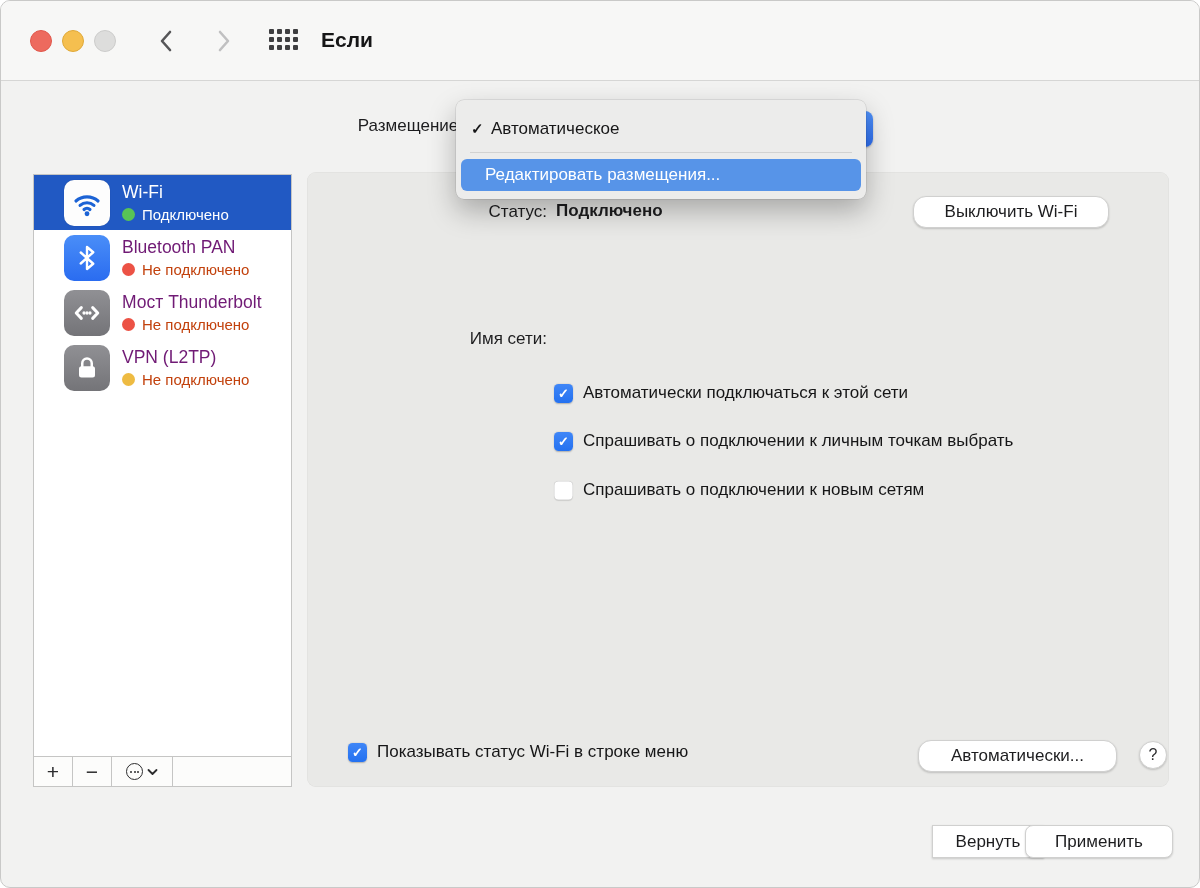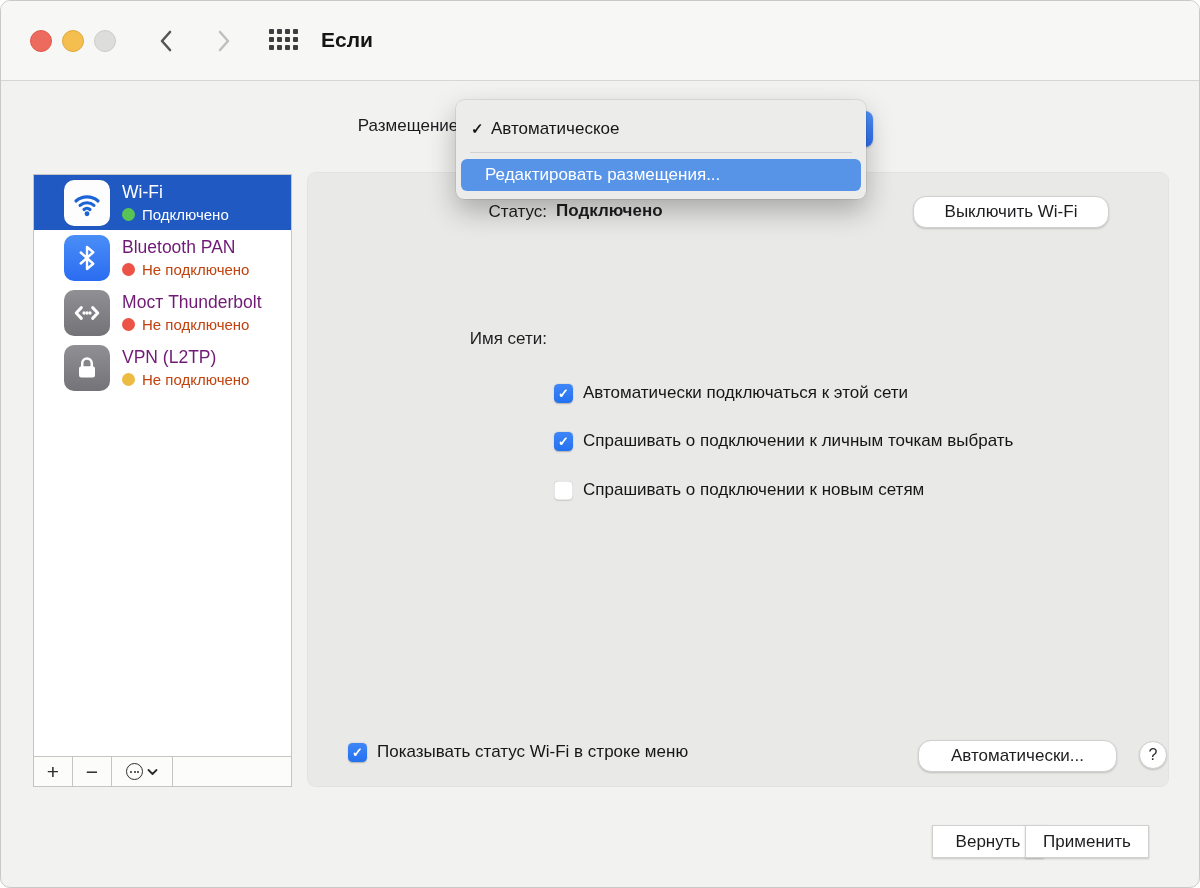--- a/index.html
+++ b/index.html
@@ -128,21 +128,21 @@
   .menubar-row { top:570px; left:41px !important; }
   .advanced-btn { position:absolute; left:611px; top:568px; width:199px; height:32px; }
   .help-btn {
     position:absolute; left:832px; top:569px; width:28px; height:28px; border-radius:50%;
     background:#ffffff; border:0.5px solid #d0d0cf; box-shadow:0 1px 2px rgba(0,0,0,.18);
     display:flex; align-items:center; justify-content:center; font-size:16px; color:#2c2c2e;
   }
 
   
   .revert-btn { position:absolute; left:899px; top:824px; width:112px; height:33px; border-radius:0;margin-left:32px; }
-  .apply-btn { position:absolute; left:1024px; top:824px; width:124px; height:33px; border-radius:0; }
+  .apply-btn { position:absolute; left:1024px; top:824px; width:148px; height:33px; border-radius:8px; }
 </style>
 </head>
 <body>
 
 <div class="window">
 
   <div class="toolbar">
     <div class="traffic">
       <span class="tl red"></span>
       <span class="tl yellow"></span>

